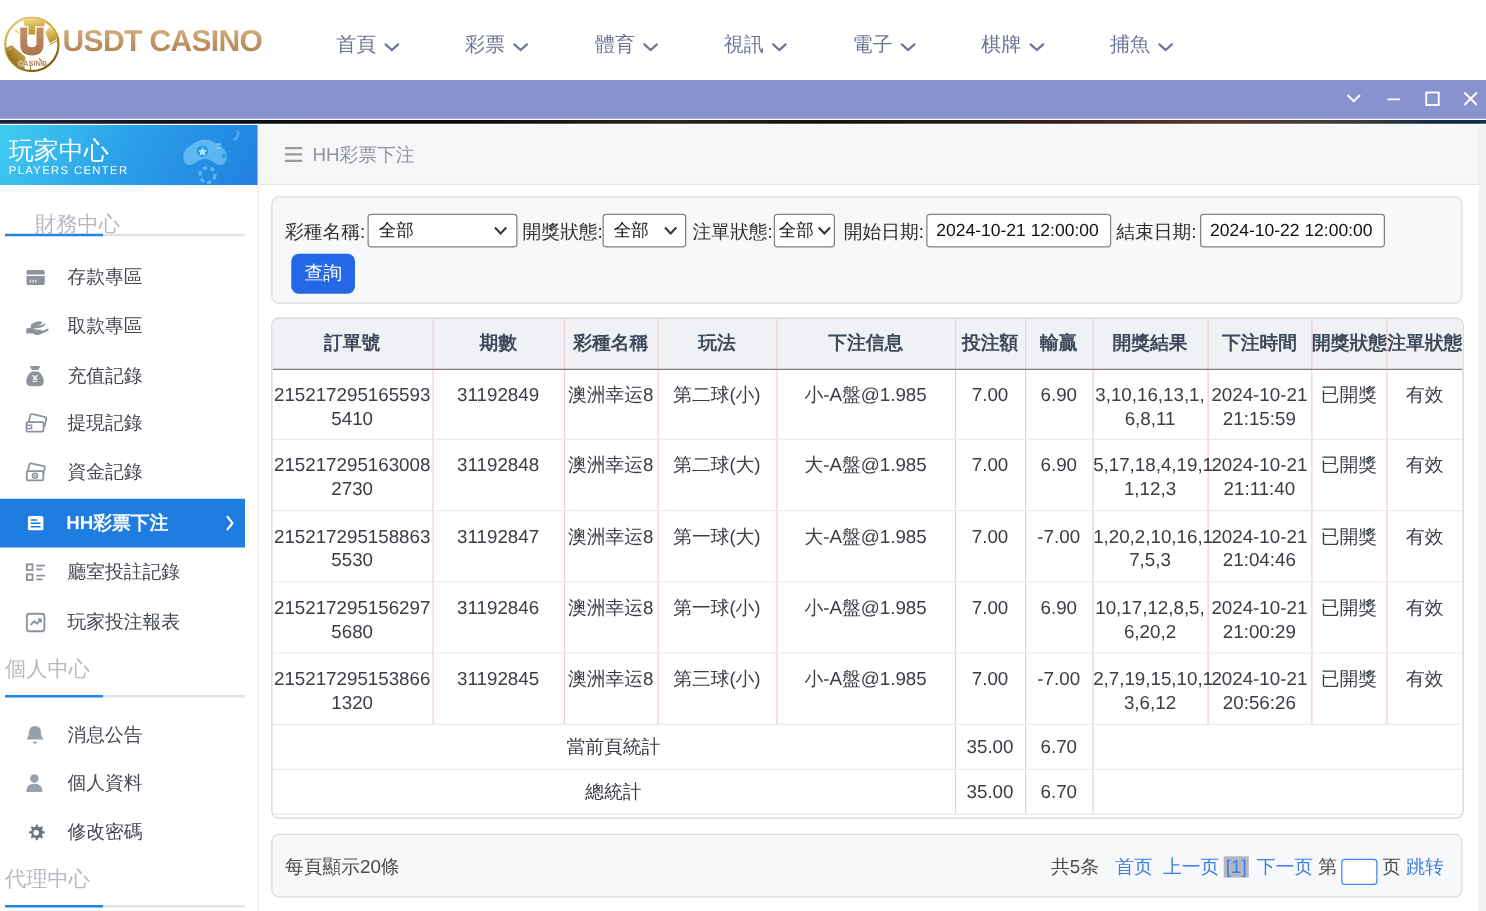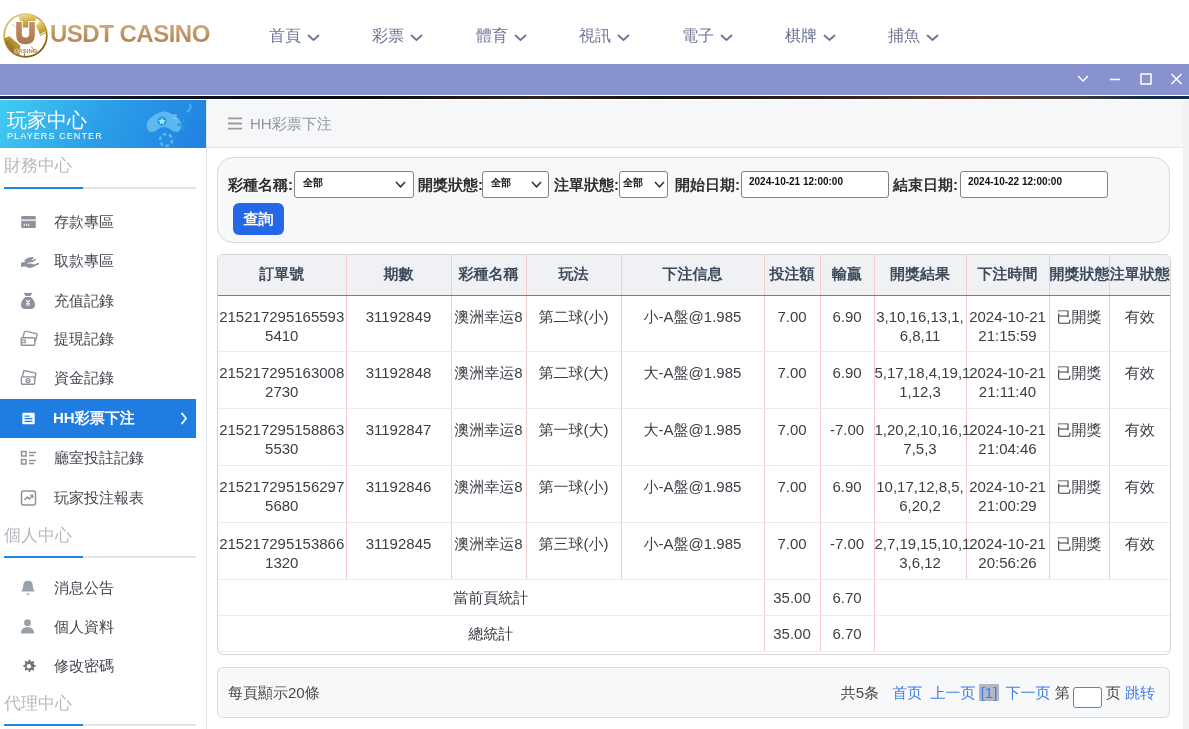--- a/index.html
+++ b/index.html
@@ -36,24 +36,24 @@
 #hhrow .ar { position:absolute; right:9px; top:13px; color:#fff; }
 
 #main { position:absolute; left:207px; top:100px; width:982px; height:629px; background:#fff; }
 #crumb { position:absolute; left:0; top:0; width:982px; height:48px; background:#f6f7f8;
   border-bottom:1px solid #e4e5e7; }
 #crumb .ham { position:absolute; left:21px; top:17px; }
 #crumb .tx { position:absolute; left:43px; top:15px; font-size:15px; color:#90939b; }
 #scrollstrip { position:absolute; left:1183px; top:100px; width:6px; height:629px; background:#f1f1f2; }
 
 #filter { position:absolute; left:10px; top:57px; width:953px; height:86px;
-  background:#f7f8fa; border:1px solid #d9d9d9; border-radius:16px;font-weight:bold; }
+  background:#f7f8fa; border:1px solid #d9d9d9; border-radius:6px; }
 #filter .lb { position:absolute; top:77px; font-size:15px; color:#2f2f2f; white-space:nowrap; }
 .fsel, .finput { position:absolute; top:171px; height:27px; background:#fff;
-  border:1px solid #828282; border-radius:3px; font-size:10px; color:#111; }
+  border:1px solid #828282; border-radius:3px; font-size:14px; color:#111; }
 .fsel .v { position:absolute; left:8px; top:4px; }
 .fsel svg { position:absolute; top:9px; }
 .finput .v { position:absolute; left:7px; top:4px; white-space:nowrap; }
 #qbtn { position:absolute; left:15px; top:45px; width:51px; height:32px; background:#2468e8;
   border-radius:6px; color:#fff; font-size:15px; text-align:center; line-height:32px; }
 
 #tpanel { position:absolute; left:10px; top:154px; width:954px; height:401px;
   border:1px solid #d4d4d4; border-radius:6px; overflow:hidden; background:#fff; }
 table { border-collapse:collapse; table-layout:fixed; width:952px; }
 th { white-space:nowrap; height:40px; background:#eff1f4; color:#3e4a5c; font-size:15px; font-weight:bold;
@@ -161,21 +161,21 @@
           <circle cx="41.5" cy="19" r="1.6"></circle>
         <circle cx="37" cy="22.5" r="1.6"></circle>
           <circle cx="41.5" cy="26" r="1.6"></circle>
       </g>
       <path d="M20 15.5 l1.2 2.4 2.6 0.3 -1.9 1.8 0.5 2.6 -2.4 -1.3 -2.4 1.3 0.5 -2.6 -1.9 -1.8 2.6 -0.3 z" fill="#aee4fb"></path>
       <path d="M31 12.5 h4 v1.6 h-4 z M31 15.5 h4 v1.6 h-4 z" fill="#8ed9fb" opacity="0.7"></path>
     </svg>
     <div class="t1">玩家中心</div>
     <div class="t2">PLAYERS&nbsp;CENTER</div>
   </div>
-  <div class="sectitle" style="top:54px;">財務中心</div>
+  <div class="sectitle" style="top:68px;margin-left:24px;">財務中心</div>
   <div class="secline" style="top:87px;"></div>
   <div class="mitem" style="top:110px;">
       <span class="ic"><svg width="17" height="17" viewBox="0 0 17 17">
           <g fill="#8d939c">
             <path d="M2.5 2.5 h12 q1.3 0 1.3 1.3 v2.2 h-14.6 v-2.2 q0 -1.3 1.3 -1.3 z"></path>
             <path d="M1.2 7.2 h14.6 v6 q0 1.3 -1.3 1.3 h-12 q-1.3 0 -1.3 -1.3 z M3.8 10.2 v2.2 h0.9 v-2.2 z M6 10.2 v2.2 h0.9 v-2.2 z M8.2 10.2 v2.2 h0.9 v-2.2 z" fill-rule="evenodd"></path>
           </g>
         </svg></span>
       <span class="tx">存款專區</span>
     </div>

